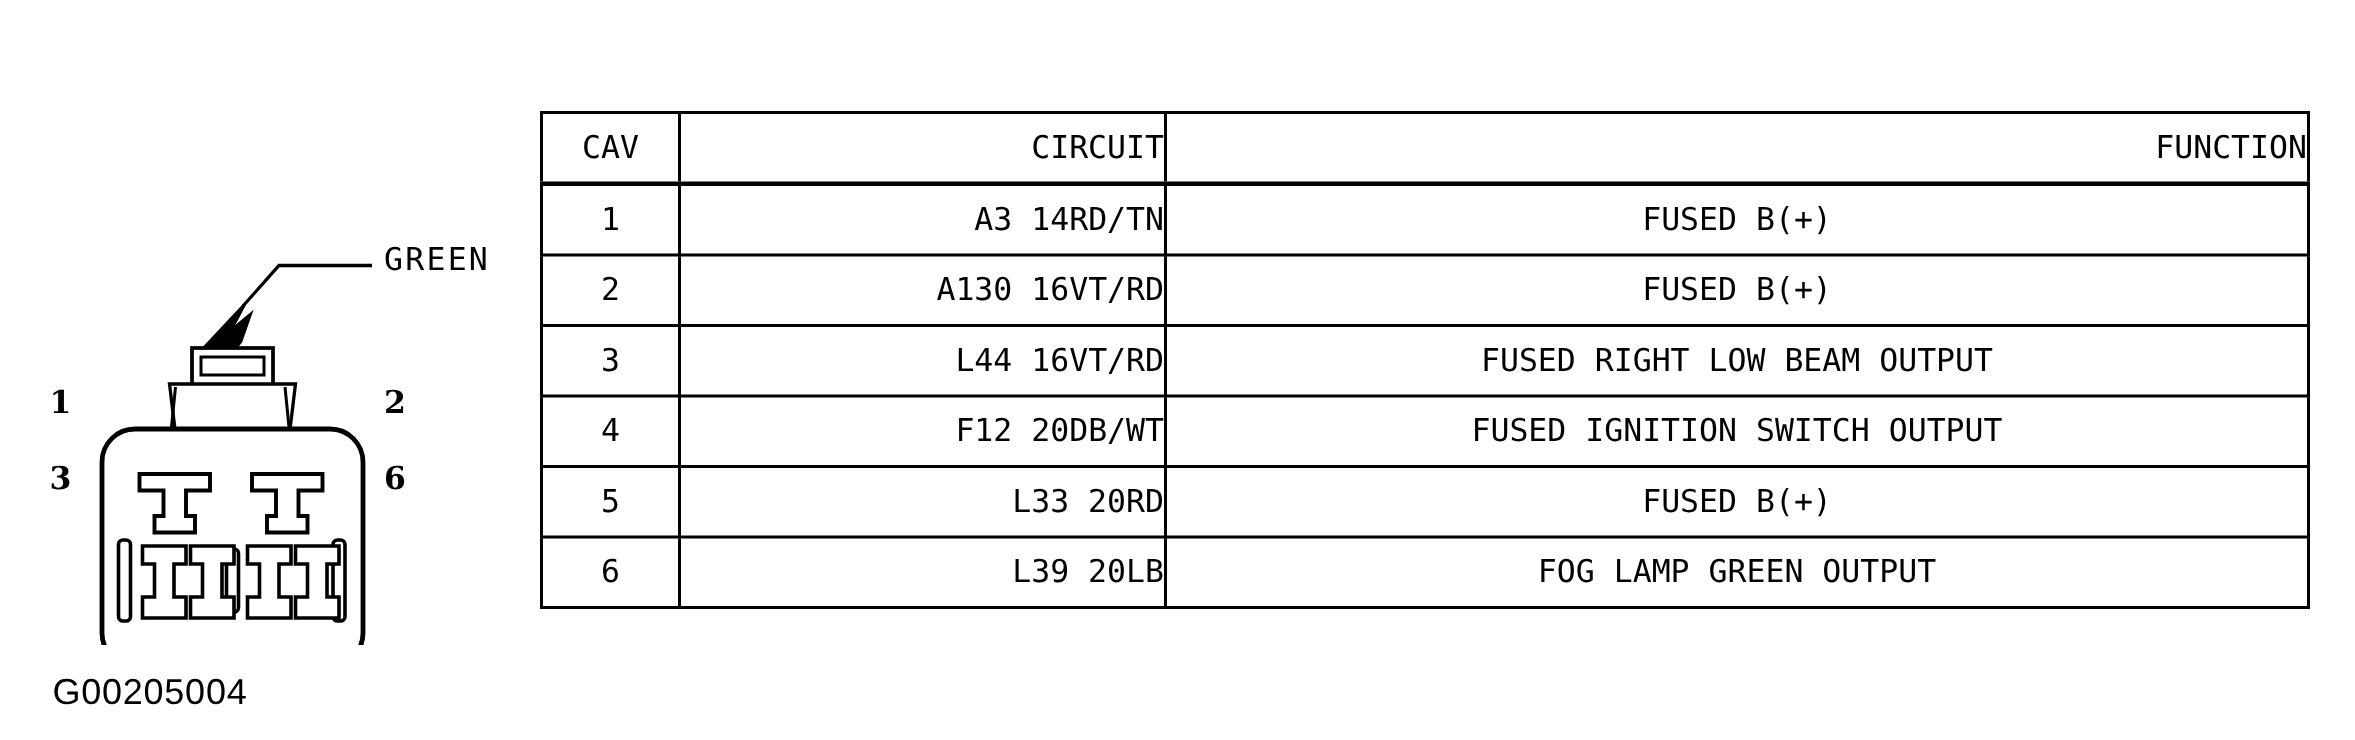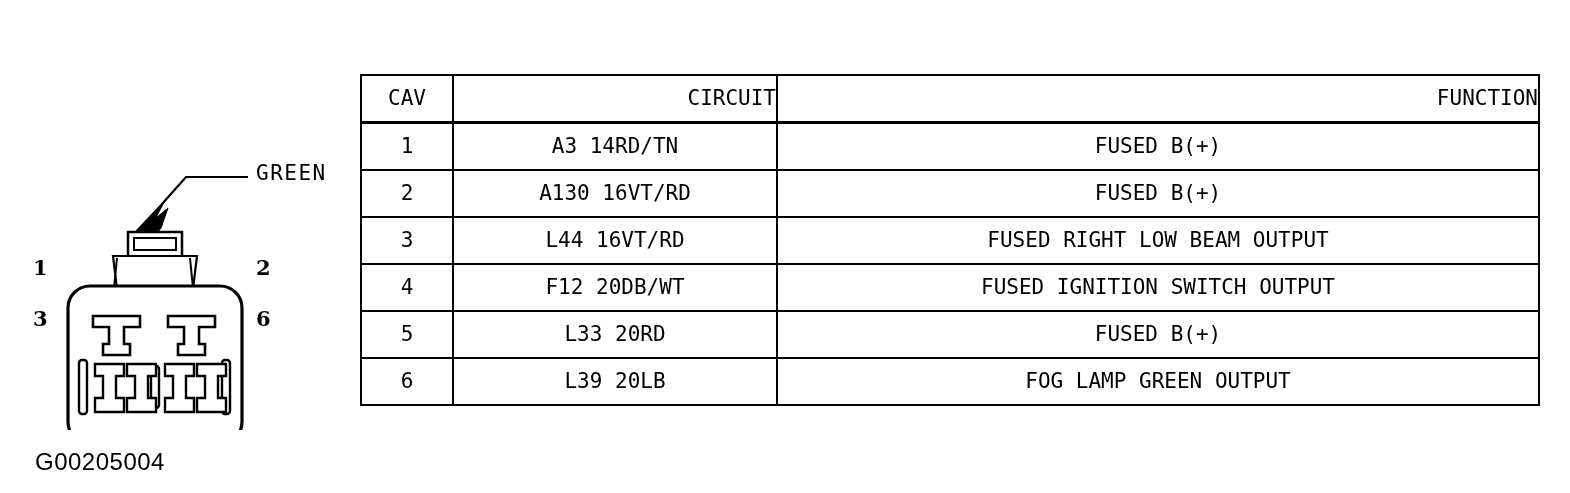--- a/index.html
+++ b/index.html
@@ -84,21 +84,21 @@
     font-size: 21px;
     line-height: 1;
     vertical-align: middle;
     height: 45px;
     background: #ffffff;
   }
   table#pinout-table tr.header-row th {
     border-bottom-width: 3px;
   }
   .col-cav   { width: 90px;  text-align: center; margin-top: 23px; }
-  .col-circ  { width: 322px; text-align: center; padding-left: 12px; }
+  .col-circ  { width: 322px; text-align: right; padding-left: 12px; }
   .col-func  { width: 760px; text-align: center; padding-left: 12px; }
   th.col-circ, th.col-func { text-align: right; padding-left: 0; }
   .outer-left  { border-left-width: 3px; }
   .outer-right { border-right-width: 3px; }
   .outer-top   { border-top-width: 3px; }
   .outer-bottom{ border-bottom-width: 3px; }
 </style>
 </head>
 <body>
 

